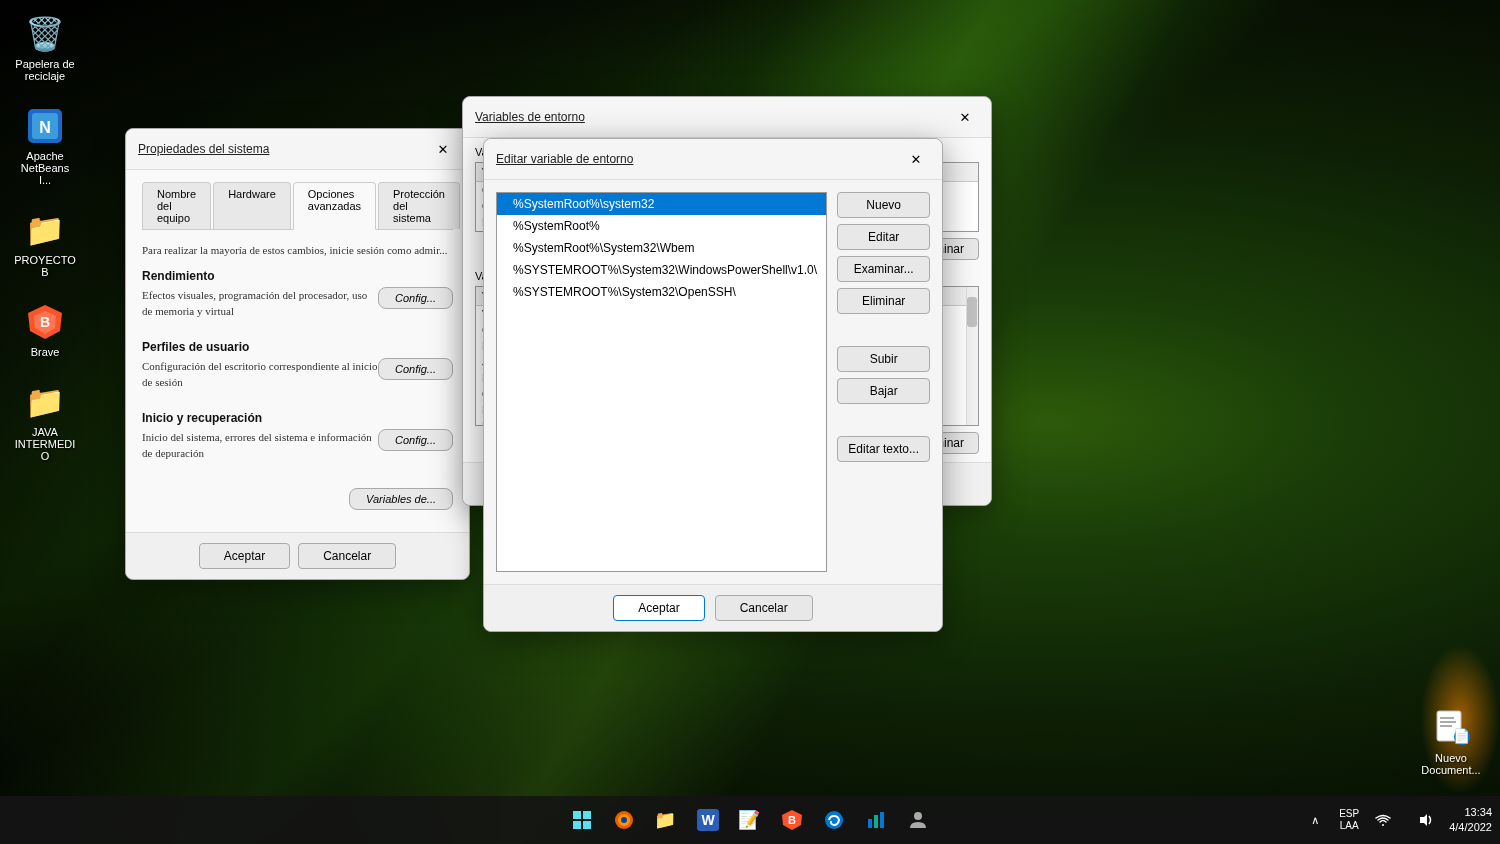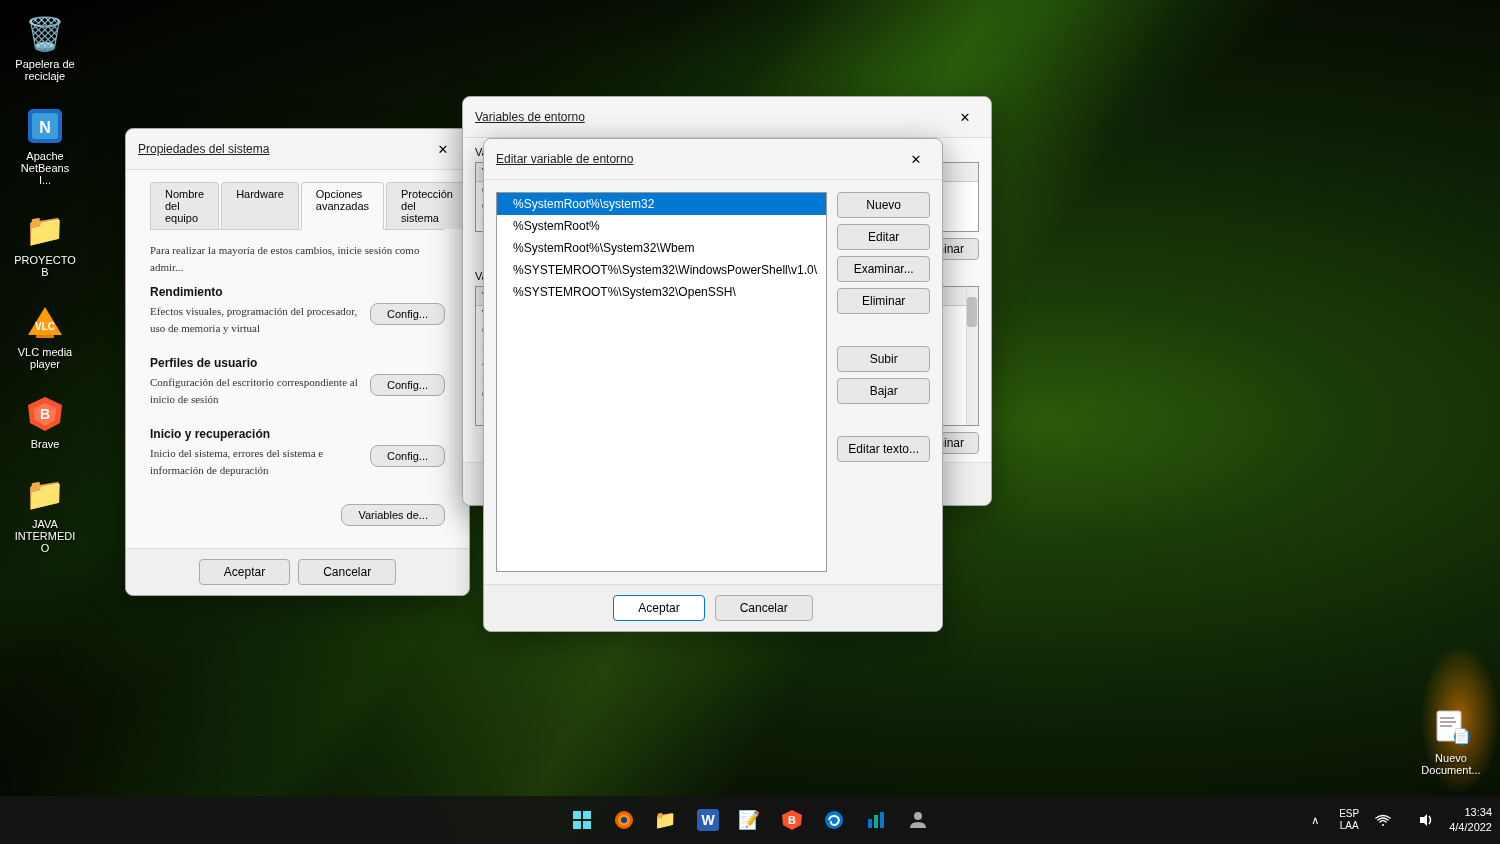--- a/index.html
+++ b/index.html
@@ -173,21 +173,21 @@
 
     
     .sys-props {
       left: 125px;
       top: 128px;
       width: 345px;
       z-index: 5;
     }
 
     .sys-props-content {
-      padding: 12px 24px;
+      padding: 12px 16px;
       background: #f9f9f9;
       font-size: 12px;
     }
 
     .tab-strip {
       display: flex;
       border-bottom: 1px solid #ccc;
       margin-bottom: 12px;
       gap: 2px;
     }
@@ -225,20 +225,21 @@
 
     .sys-btn {
       padding: 4px 16px;
       border: 1px solid #aaa;
       background: #e8e8e8;
       border-radius: 8px;
       cursor: pointer;
       font-size: 11px;
       margin-bottom: 10px;
       float: right;
+      font-style: italic;
     }
 
     .clearfix::after { content: ''; display: block; clear: both; }
 
     .sys-props-footer {
       display: flex;
       justify-content: center;
       gap: 8px;
       padding: 10px 16px;
       border-top: 1px solid #ddd;
@@ -442,32 +443,20 @@
       </div>
       <div class="icon-label">Apache
 NetBeans I...</div>
     </div>
 
     <div class="desktop-icon">
       <div class="icon-img folder-icon">📁</div>
       <div class="icon-label">PROYECTOB</div>
     </div>
 
-    <div class="desktop-icon">
-      <div class="icon-img">
-        <svg width="38" height="38" viewBox="0 0 38 38">
-          <polygon points="19,4 36,32 2,32" fill="#f90"></polygon>
-          <polygon points="19,10 32,30 6,30" fill="#f5a623" opacity="0.5"></polygon>
-          <rect x="12" y="28" width="14" height="5" rx="1" fill="#f90"></rect>
-          <rect x="10" y="32" width="18" height="3" rx="1" fill="#e08000"></rect>
-          <text x="19" y="27" text-anchor="middle" font-size="10" fill="#fff" font-weight="bold">VLC</text>
-        </svg>
-      </div>
-      <div class="icon-label">VLC media player</div>
-    </div>
 
     <div class="desktop-icon">
       <div class="icon-img">
         <svg width="38" height="38" viewBox="0 0 38 38">
           <polygon points="19,2 36,10 34,28 19,36 4,28 2,10" fill="#fb542b"></polygon>
           <polygon points="19,8 30,13 29,25 19,31 9,25 8,13" fill="#ff7654"></polygon>
           <text x="19" y="24" text-anchor="middle" font-size="14" fill="#fff" font-weight="bold">B</text>
         </svg>
       </div>
       <div class="icon-label">Brave</div>

